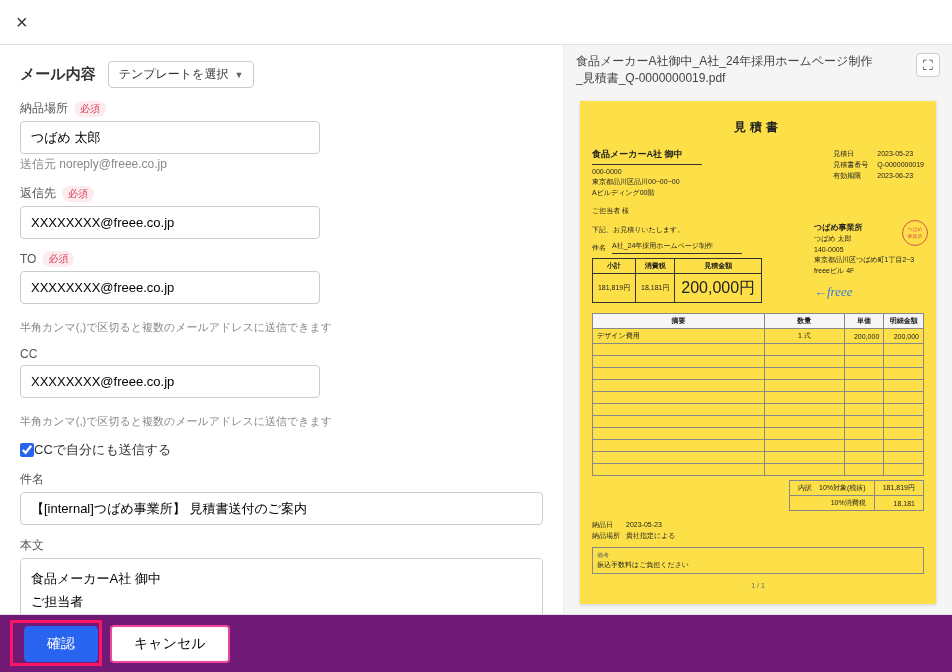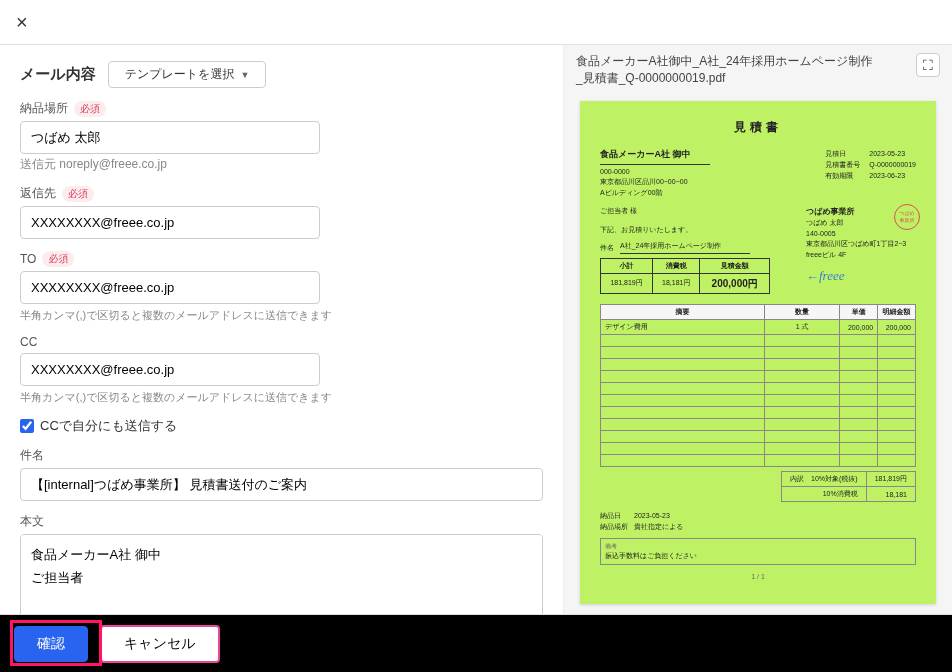--- a/index.html
+++ b/index.html
@@ -53,41 +53,41 @@
       justify-content: center;
       background: #fff;
     }
     .preview-area {
       flex: 1;
       padding: 6px 16px 16px;
       display: flex;
       flex-direction: column;
     }
     .pdf-page {
-      background: #bef264;
+      background: #fde047;
       width: 100%;
       aspect-ratio: 210/297;
       box-shadow: 0 1px 3px rgba(0,0,0,0.15);
-      padding: 18px 20px;
+      padding: 18px 12px;
       font-size: 8px;
       color: #222;
       position: relative;
       overflow: hidden;
     }
     .section-row {
       display: flex;
       align-items: center;
       gap: 12px;
       margin-bottom: 12px;
     }
     .section-title { font-size: 15px; font-weight: bold; }
     .template-select {
       border: 1px solid #ccc;
       border-radius: 4px;
-      padding: 4px 16px;
+      padding: 4px 10px;
       font-size: 12px;
       display: flex;
       align-items: center;
       gap: 6px;
       cursor: pointer;
     }
     .caret { font-size: 9px; color: #666; }
     .field { margin-bottom: 12px; }
     .field-label {
       font-size: 12px;
@@ -107,36 +107,36 @@
     .text-input, textarea {
       width: 100%;
       border: 1px solid #ccc;
       border-radius: 4px;
       padding: 8px 10px;
       font-size: 13px;
       font-family: inherit;
       resize: none;
     }
     .text-input.narrow { width: 300px; }
-    .help-text { font-size: 11px; color: #888; margin-top: 4px; }
+    .help-text { font-size: 11px; color: #888; margin-top: 16px; }
     .static-text { font-size: 12px; color: #888; margin-top: 2px; }
-    .checkbox-row { display: flex; align-items: center; gap: 6px; font-size: 13px; }
+    .checkbox-row { display: flex; align-items: center; font-size: 13px; }
     .checkbox-row input { width: 14px; height: 14px; accent-color: #2864f0; }
     textarea.body-text { height: 122px; overflow-y: scroll; line-height: 1.8; }
     .footer {
       position: absolute;
       bottom: 0;
       left: 0;
       right: 0;
       height: 58px;
       border-top: 1px solid #e0e0e0;
-      background: #000000;
-      display: flex;
-      align-items: center;
-      padding: 0 14px;
+      background: #701a75;
+      display: flex;
+      align-items: center;
+      padding: 0 24px;
       gap: 12px;
     }
     .btn {
       padding: 8px 22px;
       border-radius: 4px;
       font-size: 14px;
       cursor: pointer;
       border: 2px solid #ec4899;
       background: #fff;
     }
@@ -155,21 +155,21 @@
       pointer-events: none;
     }
     
     .pdf-title { text-align: center; font-size: 12px; font-weight: bold; letter-spacing: 4px; margin-bottom: 12px; }
     .pdf-top { display: flex; justify-content: space-between; margin-bottom: 6px; }
     .pdf-left-block { font-size: 7px; line-height: 1.5; }
     .pdf-client { font-size: 9px; font-weight: bold; border-bottom: 1px solid #333; padding-bottom: 2px; margin-bottom: 2px; width: 110px; }
     .pdf-meta { font-size: 7px; line-height: 1.6; text-align: left; }
     .pdf-meta-row { display: flex; gap: 8px; }
     .pdf-meta-label { width: 36px; }
-    .pdf-company-block { position: relative; font-size: 7px; line-height: 1.5; margin-top: 0; }
+    .pdf-company-block { position: relative; font-size: 7px; line-height: 1.5; margin-top: 16px; }
     .pdf-company { font-size: 8px; font-weight: bold; }
     .stamp {
       position: absolute;
       right: -4px;
       top: -2px;
       width: 26px;
       height: 26px;
       border: 1.5px solid #d9534f;
       border-radius: 50%;
       display: flex;
@@ -184,21 +184,21 @@
       font-style: italic;
       font-size: 13px;
       font-weight: normal;
       font-family: cursive;
       margin-top: 6px;
     }
     .pdf-subject-row { margin-top: 6px; font-size: 7px; display: flex; gap: 6px; align-items: flex-end; }
     .pdf-subject-val { border-bottom: 1px solid #333; flex: 0 0 130px; padding-bottom: 1px; }
     .amount-table { margin-top: 4px; width: 170px; border-collapse: collapse; }
     .amount-table th, .amount-table td { border: 1px solid #333; font-size: 7px; text-align: center; padding: 2px 4px; }
-    .amount-table .big { font-size: 10px; font-weight: bold; }
+    .amount-table .big { font-size: 16px; font-weight: normal; }
     .items-table { width: 100%; border-collapse: collapse; margin-top: 10px; }
     .items-table th, .items-table td { border: 1px solid #888; font-size: 7px; padding: 2px 4px; height: 12px; }
     .items-table th { background: #f6f6f6; text-align: center; }
     .items-table .col-desc { width: 52%; }
     .items-table .col-num { width: 12%; text-align: right; }
     .items-table .col-qty { text-align: center; }
     .summary-box { margin-top: 4px; display: flex; justify-content: flex-end; }
     .summary-table { border-collapse: collapse; }
     .summary-table td { border: 1px solid #888; font-size: 7px; padding: 2px 8px; }
     .note-block { margin-top: 8px; font-size: 7px; line-height: 1.6; }

